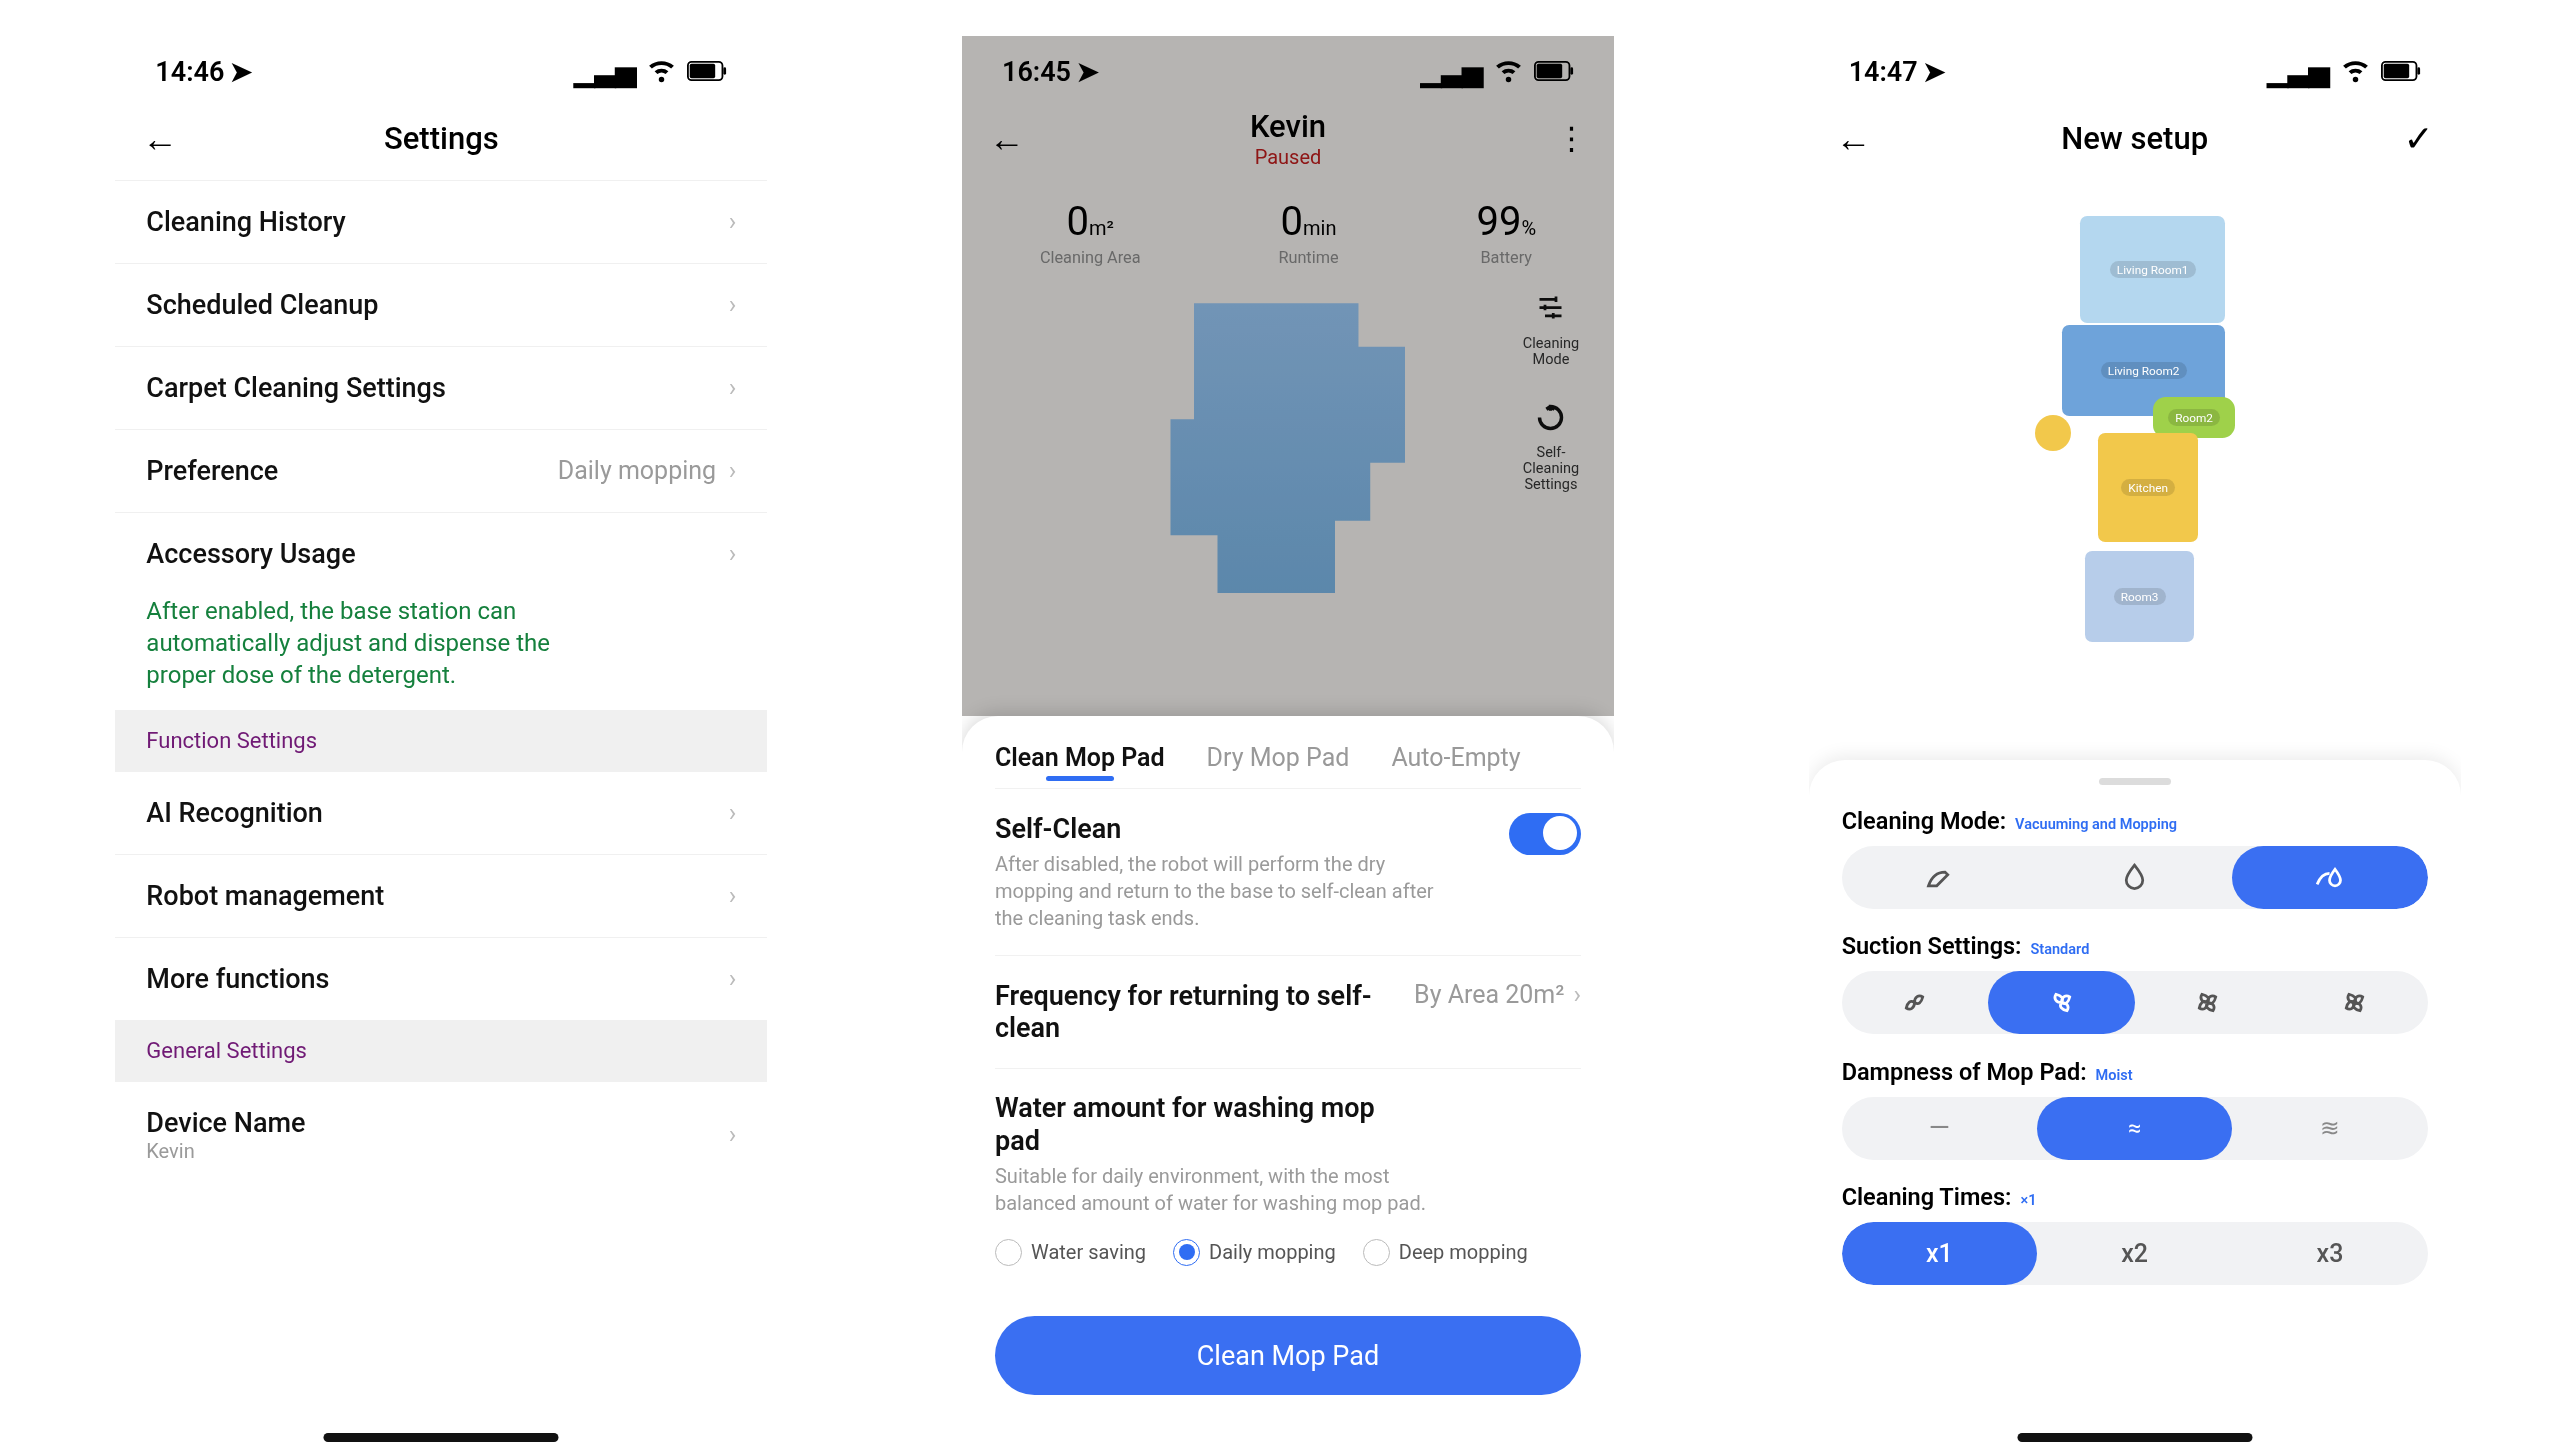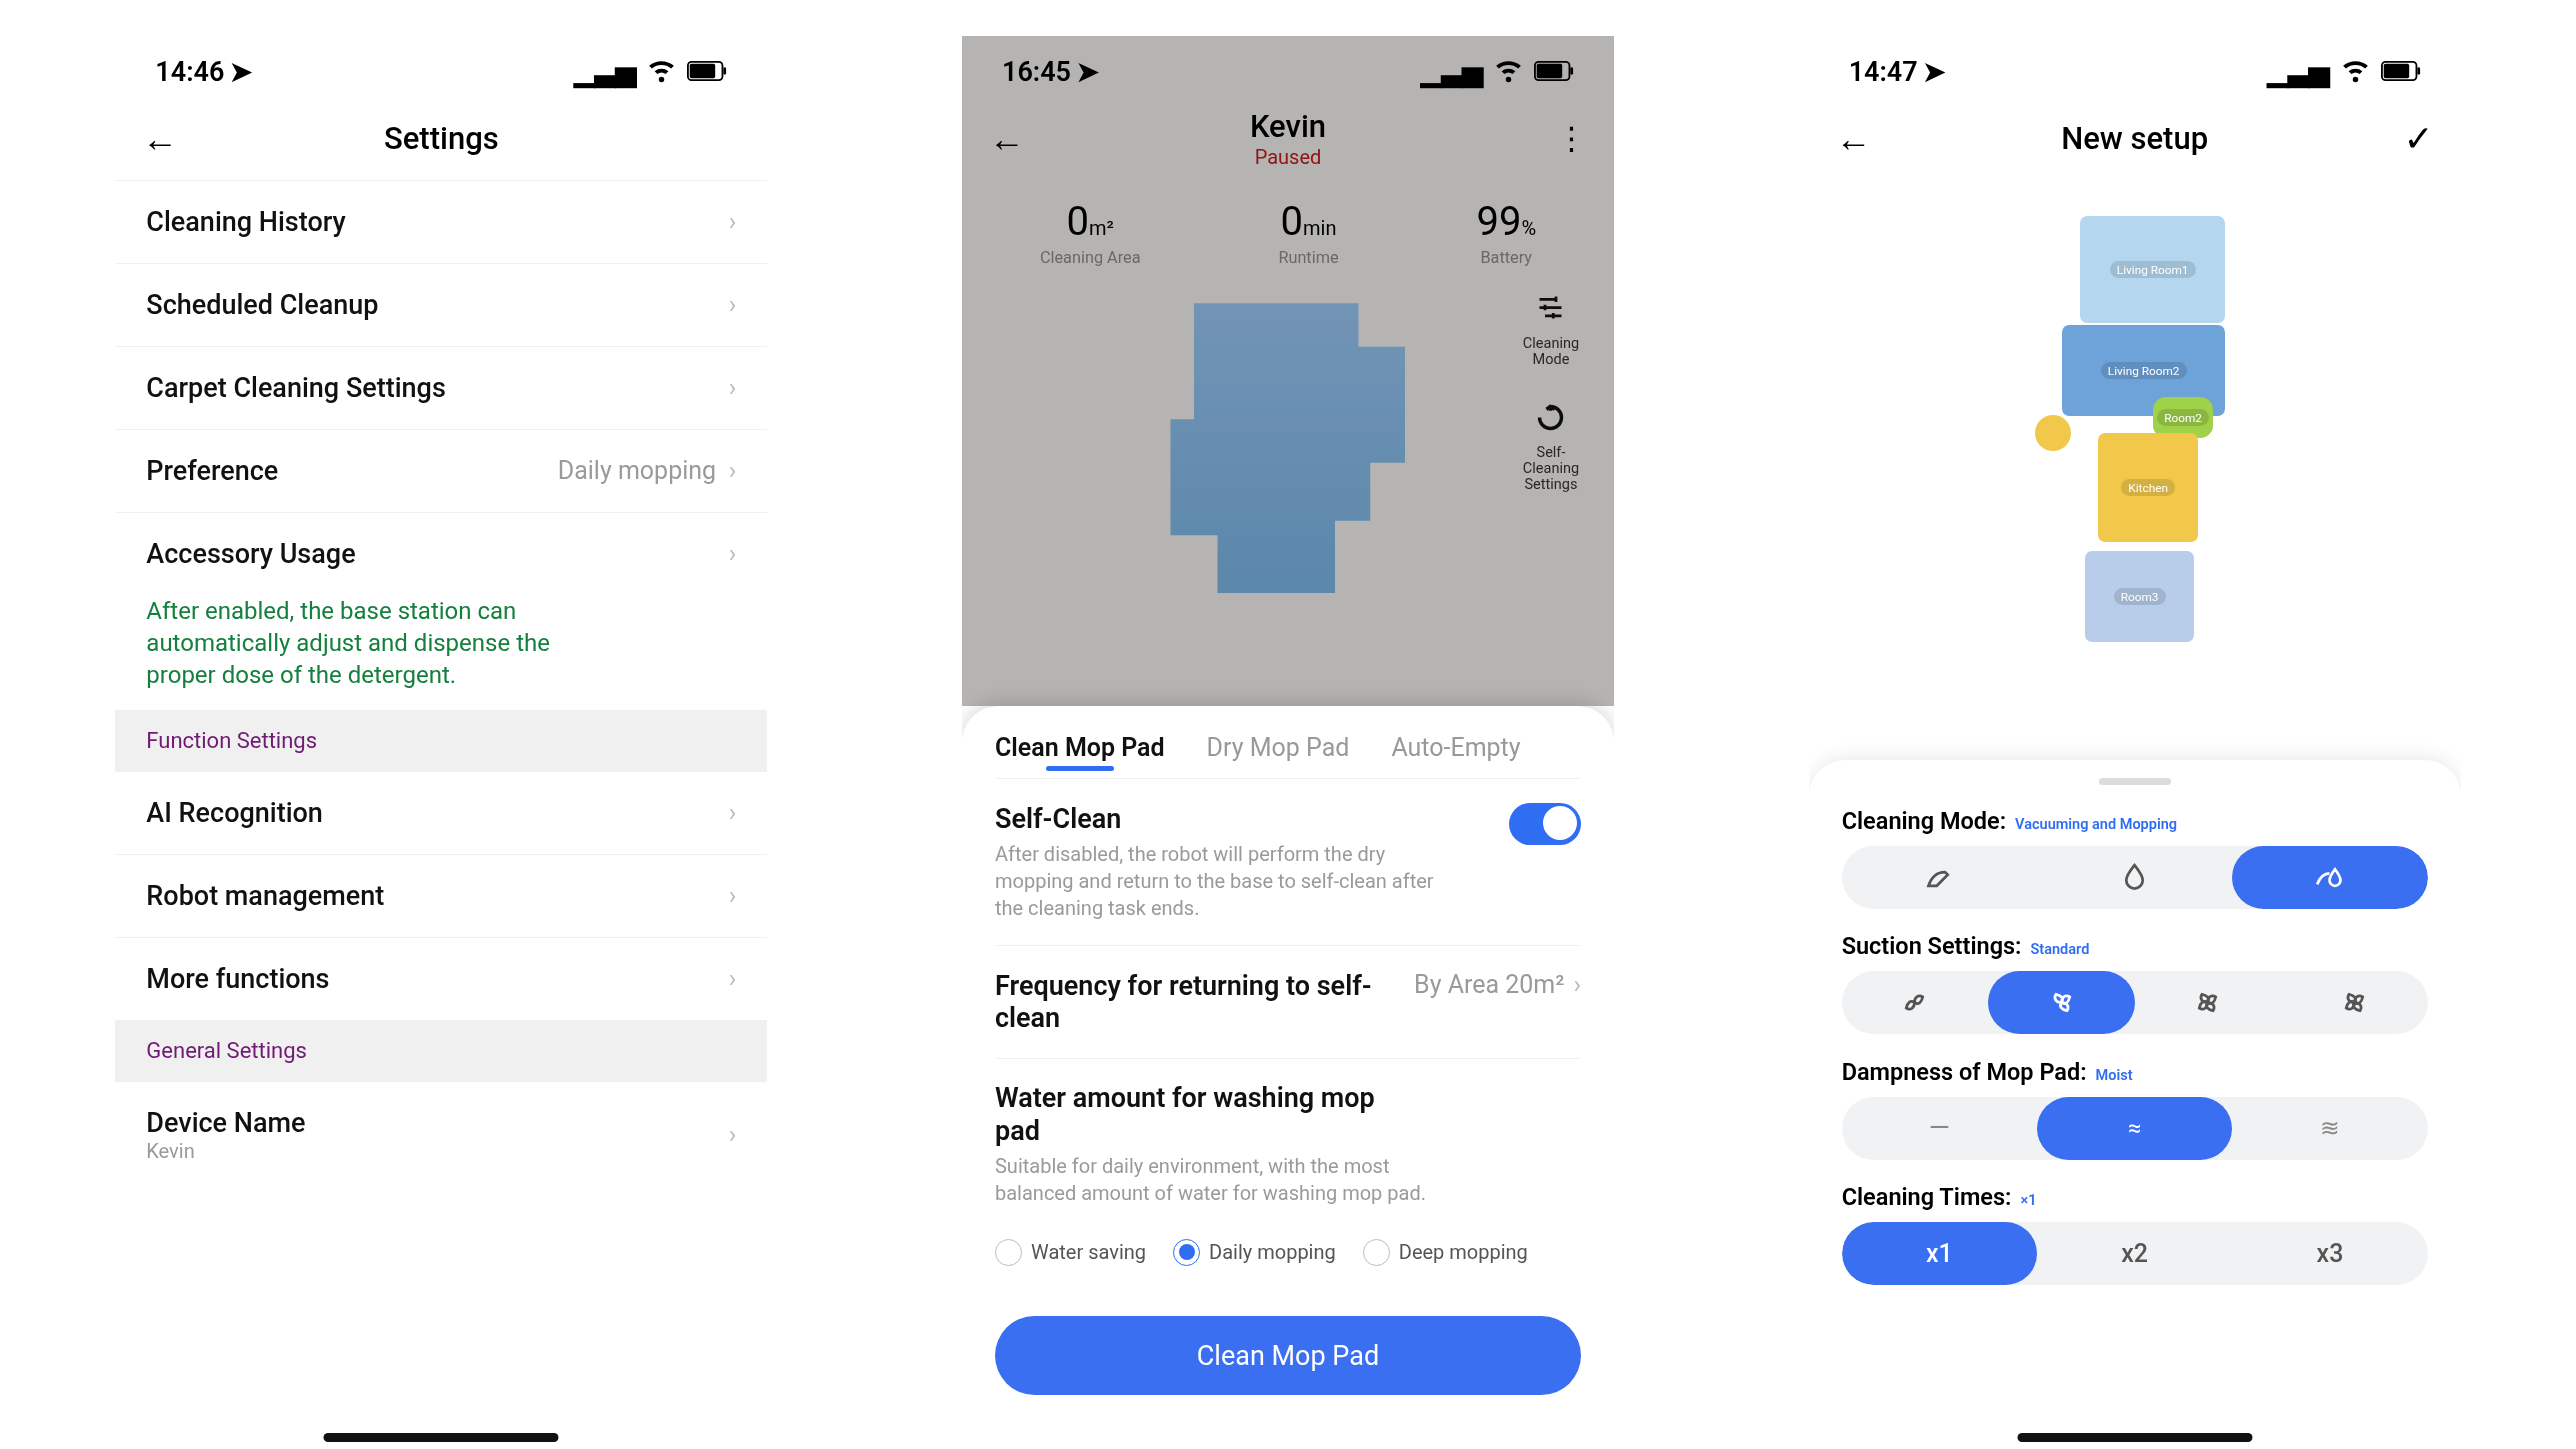--- a/index.html
+++ b/index.html
@@ -122,21 +122,21 @@
   .tab.active::after {
     content:""; position:absolute; left:30%; right:30%; bottom:-9px; height:5.4px; border-radius:2.7px; background:#2f6df3;
   }
   .sheet-row { padding:23.5px 0; border-top:0.9px solid #f1f1f1; }
   .sheet-row:first-of-type { border-top:none; }
   .sheet-row .hdr { display:flex; justify-content:space-between; align-items:flex-start; }
   .sheet-row .ttl { font-size:27px; font-weight:600; color:#111; max-width:389px; line-height:1.2;}
   .sheet-row .desc { font-size:20px; color:#9a9a9a; margin-top:5.4px; line-height:1.35; max-width:471px; }
   .sheet-row .val { font-size:25px; color:#9a9a9a; display:flex; align-items:center; gap:9px; }
 
-  .radios { display:flex; gap:27px; margin-top:32px; font-size:20px; color:#555; align-items:center; }
+  .radios { display:flex; gap:27px; margin-top:22px; font-size:20px; color:#555; align-items:center; }
   .radio { display:flex; align-items:center; gap:9px; }
   .radio .dot { width:27px; height:27px; border:1.8px solid #bbb; border-radius:50%; display:inline-block; position:relative; }
   .radio.sel .dot { border-color:#2f6df3; }
   .radio.sel .dot::after {
     content:""; position:absolute; inset:4.5px; background:#2f6df3; border-radius:50%;
   }
   .primary-btn {
     margin-top:27px;
     background:#3a6ff2;
     color:#fff;
@@ -152,21 +152,21 @@
     display:flex;
     align-items:center;
     justify-content:center;
     position:relative;
   }
   .map3-stack { position:relative; width:181px; height:507px; }
   .room { position:absolute; border-radius:7.2px; display:flex; align-items:center; justify-content:center; font-size:12.7px; color:#fff; }
   .room-label { background:rgba(0,0,0,0.12); padding:1.8px 7.2px; border-radius:9px; font-size:11.8px; white-space:nowrap; }
   .r1 { top:0; left:36px; width:145px; height:107px; background:#b4d7ef; }
   .r2 { top:109px; left:18px; width:163px; height:91px; background:#6ea3da; }
-  .r3 { top:181px; left:109px; width:60px; height:41px; background:#9fd14a; border-radius:12.7px; }
+  .r3 { top:181px; left:109px; width:82px; height:41px; background:#9fd14a; border-radius:12.7px; }
   .r4 { top:217px; left:54px; width:100px; height:109px; background:#f2c84b; }
   .r5 { top:199px; left:-9px; width:36px; height:36px; background:#f2c84b; border-radius:18px; }
   .r6 { top:335px; left:41px; width:109px; height:91px; background:#b7cdea; }
 
   .sheet3 {
     background:#fff;
     border-radius:36px 36px 0 0;
     padding: 18px 33px 27px;
     box-shadow: 0 -3.6px 18px rgba(0,0,0,0.08);
     flex:1;

